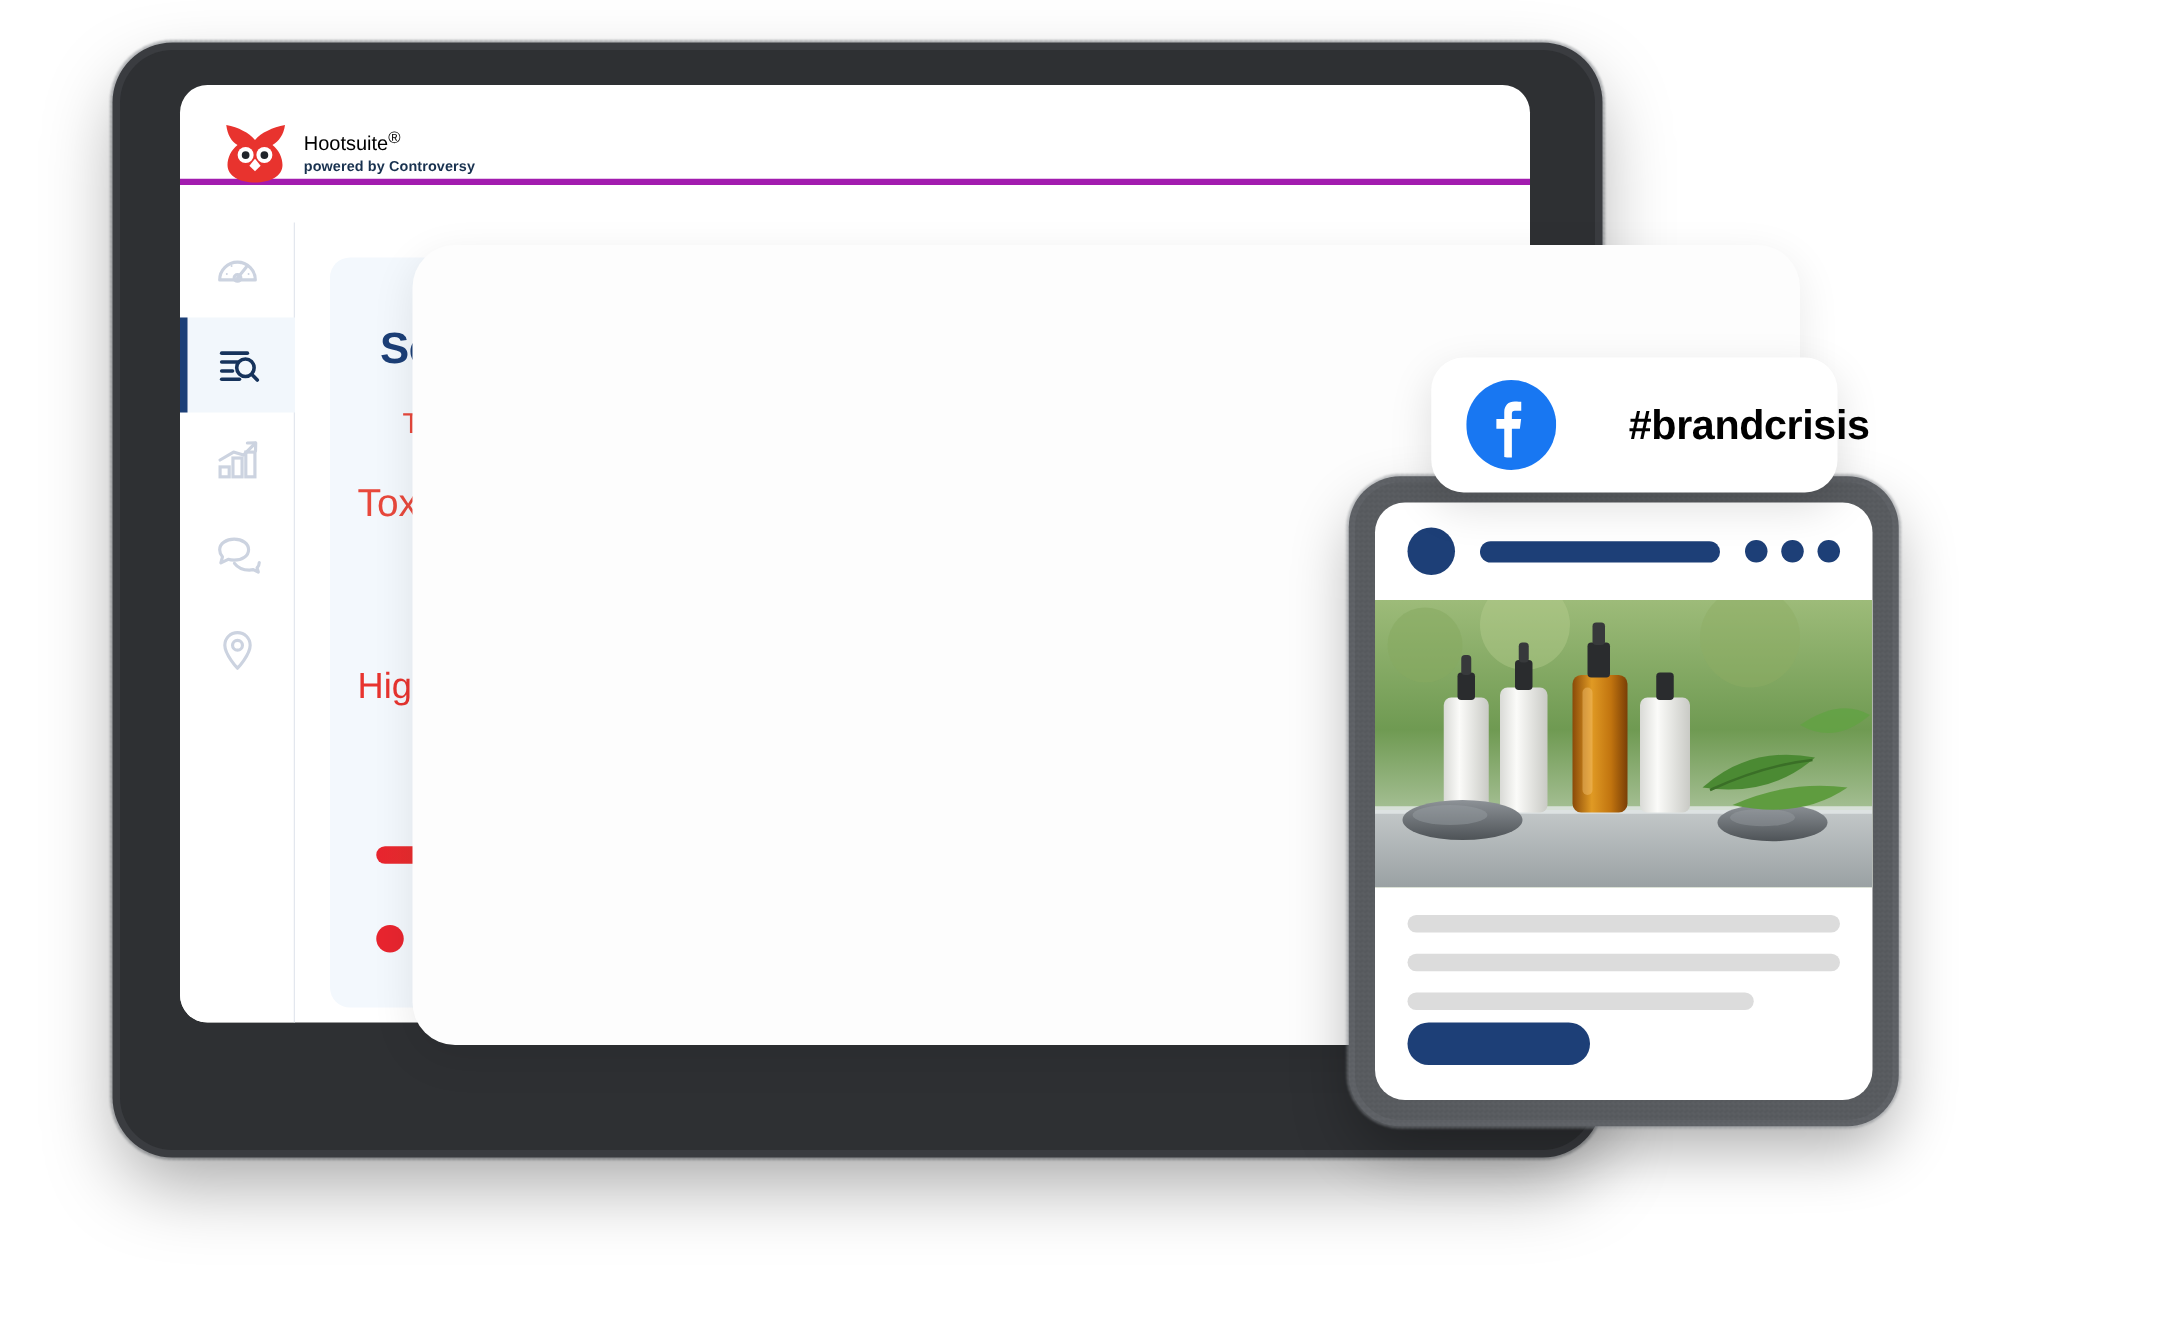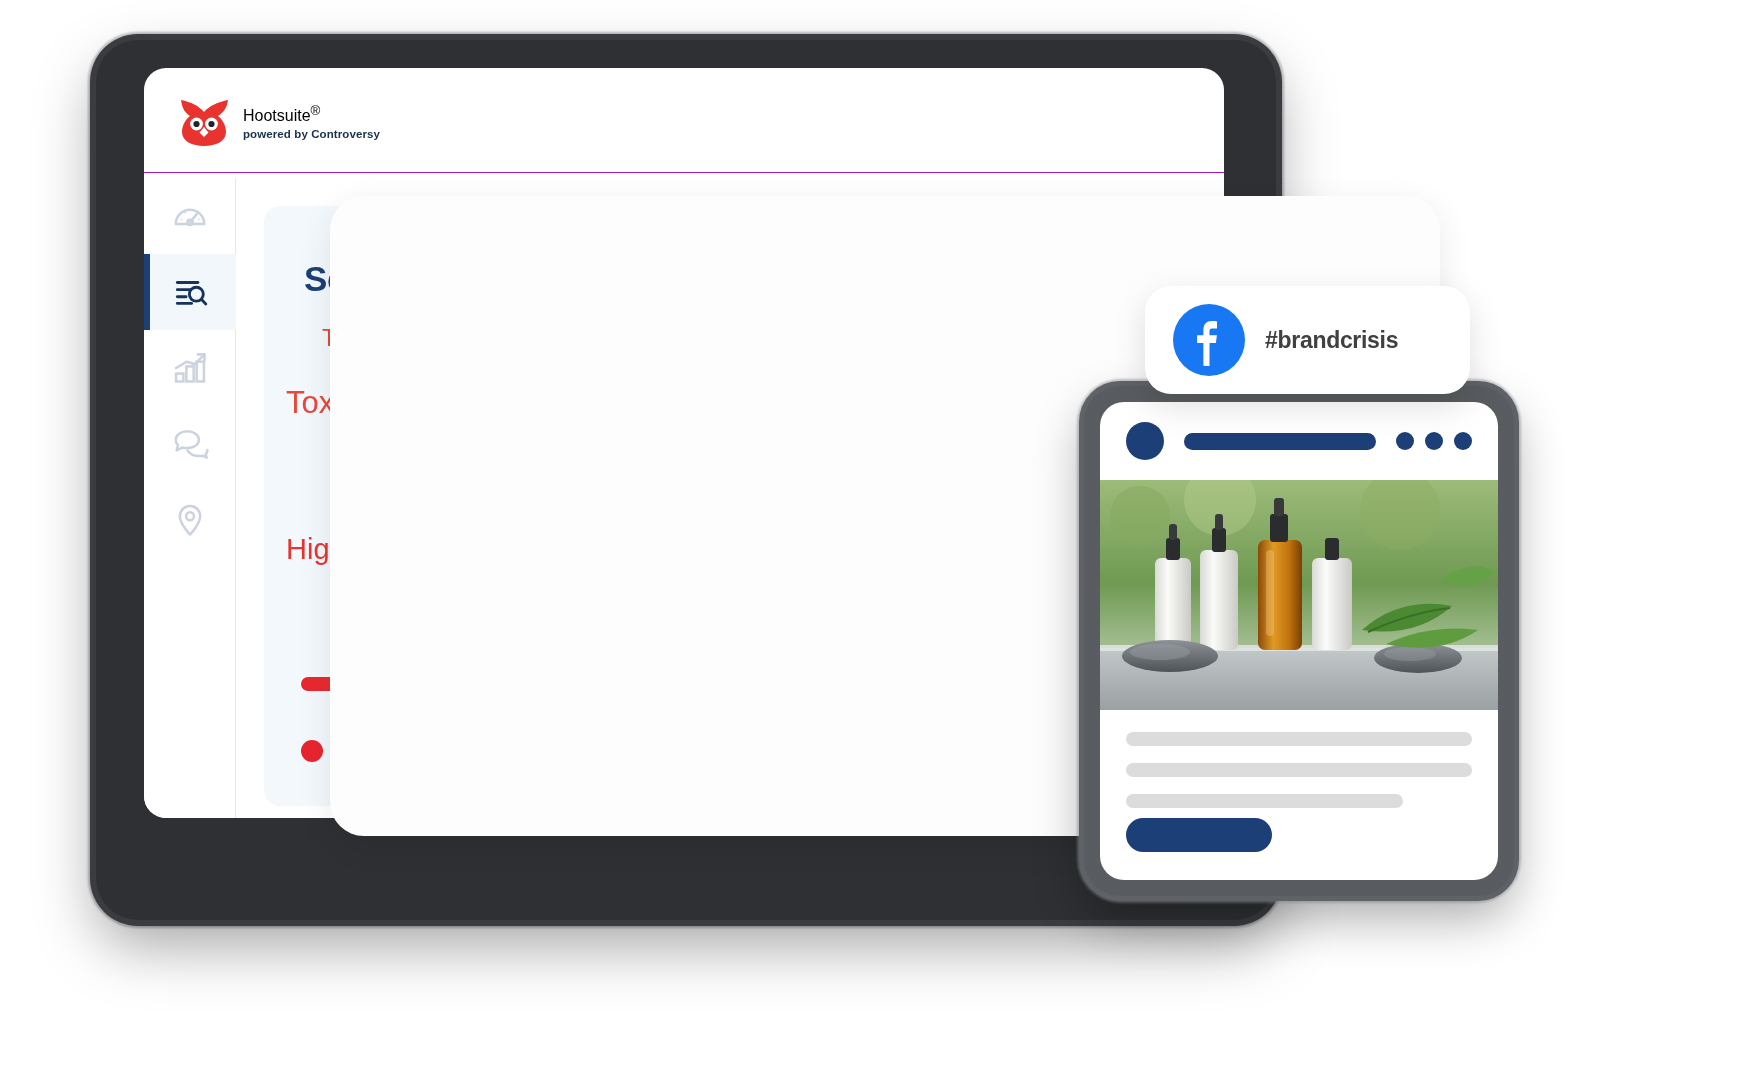--- a/index.html
+++ b/index.html
@@ -21,22 +21,22 @@
       repeating-conic-gradient(#9a9ea3 0% 25%, #6e7277 0% 50%) 0 0/4px 4px;
     opacity:.55;z-index:-1;filter:blur(1px);
   }
   #tablet-screen{
     position:absolute;left:48px;top:28px;width:1080px;height:750px;
     background:#ffffff;border-radius:22px;overflow:hidden;
   }
 
   
   #app-header{
-    position:absolute;left:0;top:0;width:100%;height:105px;
-    border-bottom:1px solid #a21caf;box-sizing:border-box;
+    position:absolute;left:0;top:0;width:100%;height:80px;
+    border-bottom:5px solid #a21caf;box-sizing:border-box;
   }
   #logo-wrap{position:absolute;left:33px;top:28px;display:flex;align-items:center;gap:10px;}
   #owl-icon{width:56px;height:52px;flex:0 0 auto;}
   #logo-text{display:flex;flex-direction:column;line-height:1;}
   #brand-tag{
     font-size:11.5px;font-weight:bold;color:#18314f;margin-top:5px;letter-spacing:.1px;
   }
 
   
   #sidebar{
@@ -89,21 +89,21 @@
   }
 
   
   #fb-pill{
     position:absolute;left:1145px;top:286px;width:325px;height:108px;z-index:6;
     background:#ffffff;border-radius:26px;display:flex;align-items:center;gap:20px;
     padding-left:28px;box-sizing:border-box;
     box-shadow:0 12px 34px rgba(0,0,0,.13);
   }
   #fb-icon{width:72px;height:72px;flex:0 0 auto;}
-  #fb-hashtag{font-size:23px;font-weight:bold;color:#404040;letter-spacing:-.3px;}
+  #fb-hashtag{font-size:33px;font-weight:bold;color:#000000;letter-spacing:-.3px;margin-left:38px;}
 
   
   #post-frame{
     position:absolute;left:1084px;top:386px;width:430px;height:510px;z-index:5;
     background:#2e3033;border-radius:36px;
     box-shadow:0 0 0 5px #3a3c40, 0 22px 50px rgba(0,0,0,.33);
   }
   #post-frame::before{
     content:"";position:absolute;inset:-7px;border-radius:44px;
     background:repeating-conic-gradient(#9a9ea3 0% 25%, #6e7277 0% 50%) 0 0/4px 4px;

